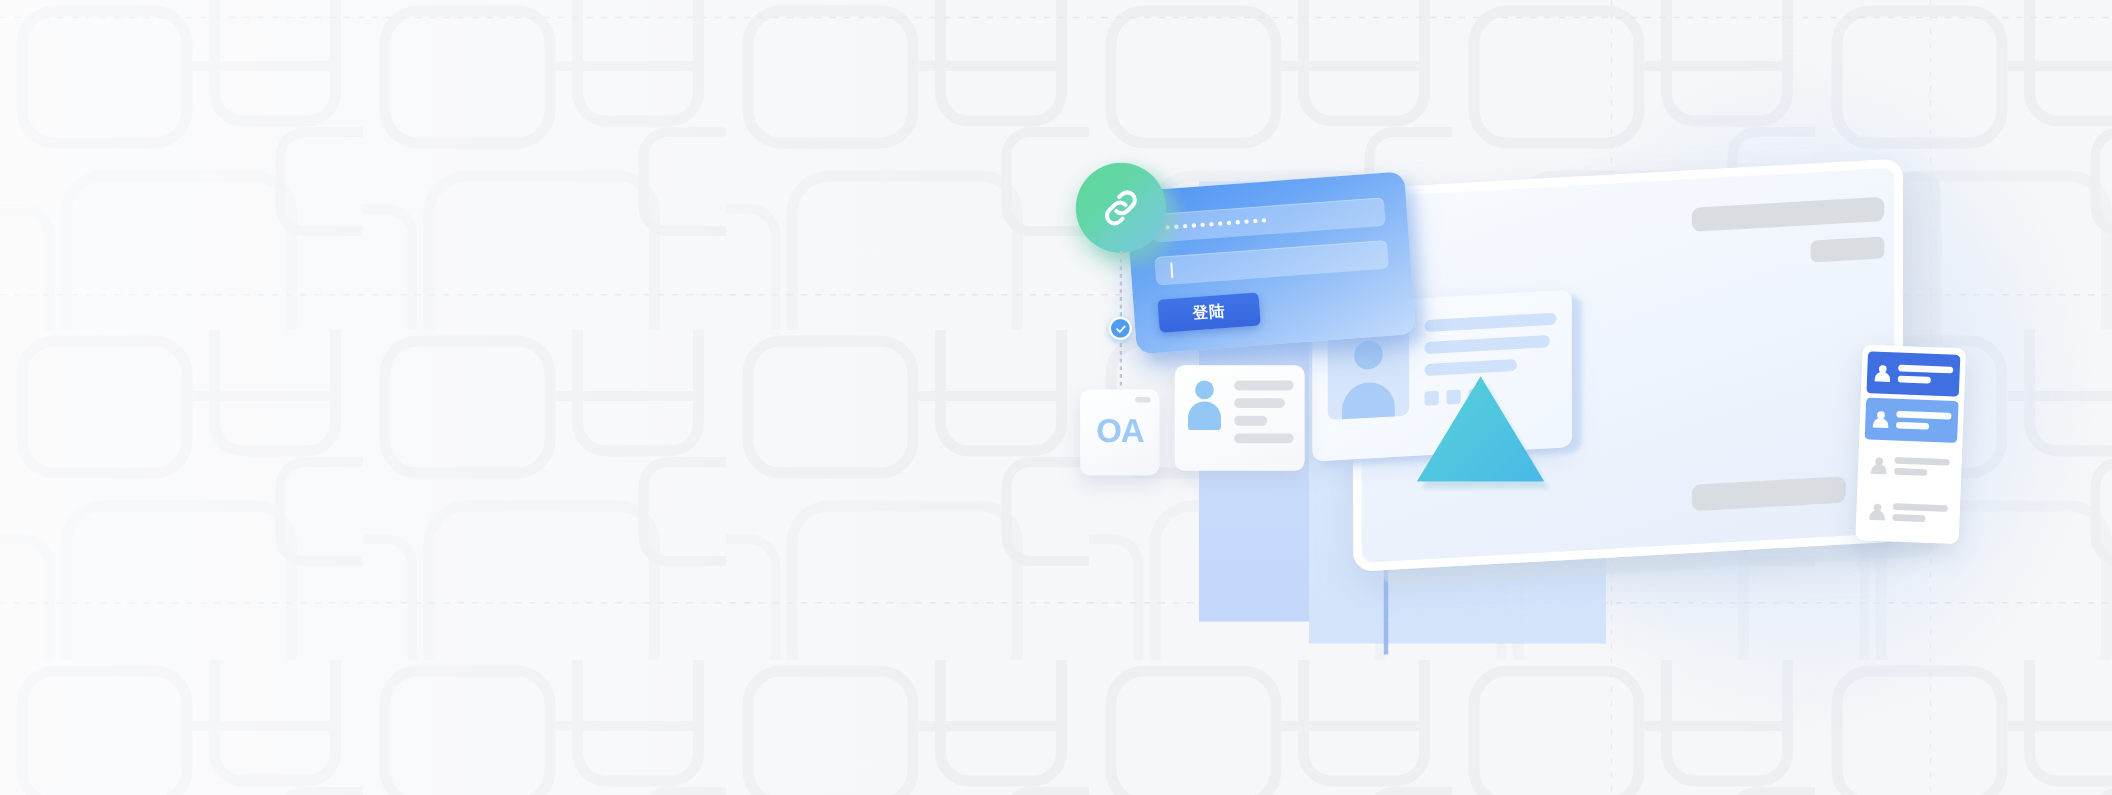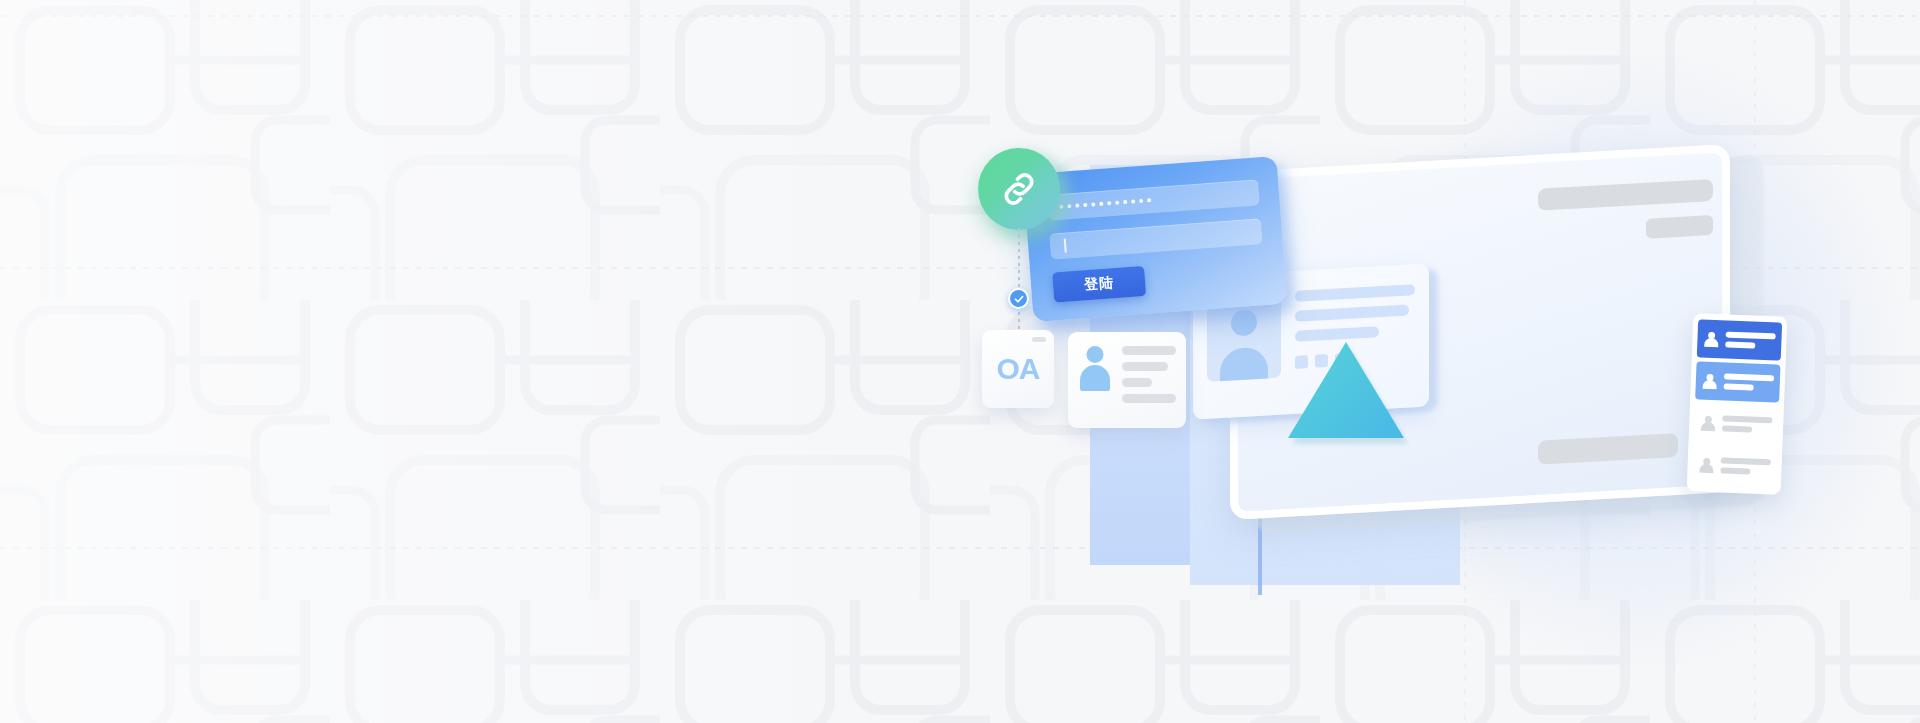--- a/index.html
+++ b/index.html
@@ -175,21 +175,21 @@
   }
   .check-badge {
     position:absolute; left:68px; top:178px; width:21px; height:21px;
     border-radius:50%; background:#4e9df2; border:2px solid #ffffff;
     display:flex; align-items:center; justify-content:center;
     box-shadow:0 2px 6px rgba(80,150,235,.45);
   }
 
   
   .oa-card {
-    position:absolute; left:42px; top:220px; width:72px; height:78px;
+    position:absolute; left:42px; top:244px; width:72px; height:78px;
     border-radius:9px; background:linear-gradient(160deg,#ffffff 0%, #f3f6fa 100%);
     box-shadow:0 8px 18px rgba(160,178,205,.30);
     display:flex; align-items:center; justify-content:center;
     position:absolute;
   }
   .oa-text {
     font-size:30px; font-weight:700; color:#9cc9f7; letter-spacing:-1px;
     font-family:"Liberation Sans", sans-serif;
   }
   .oa-tab {

